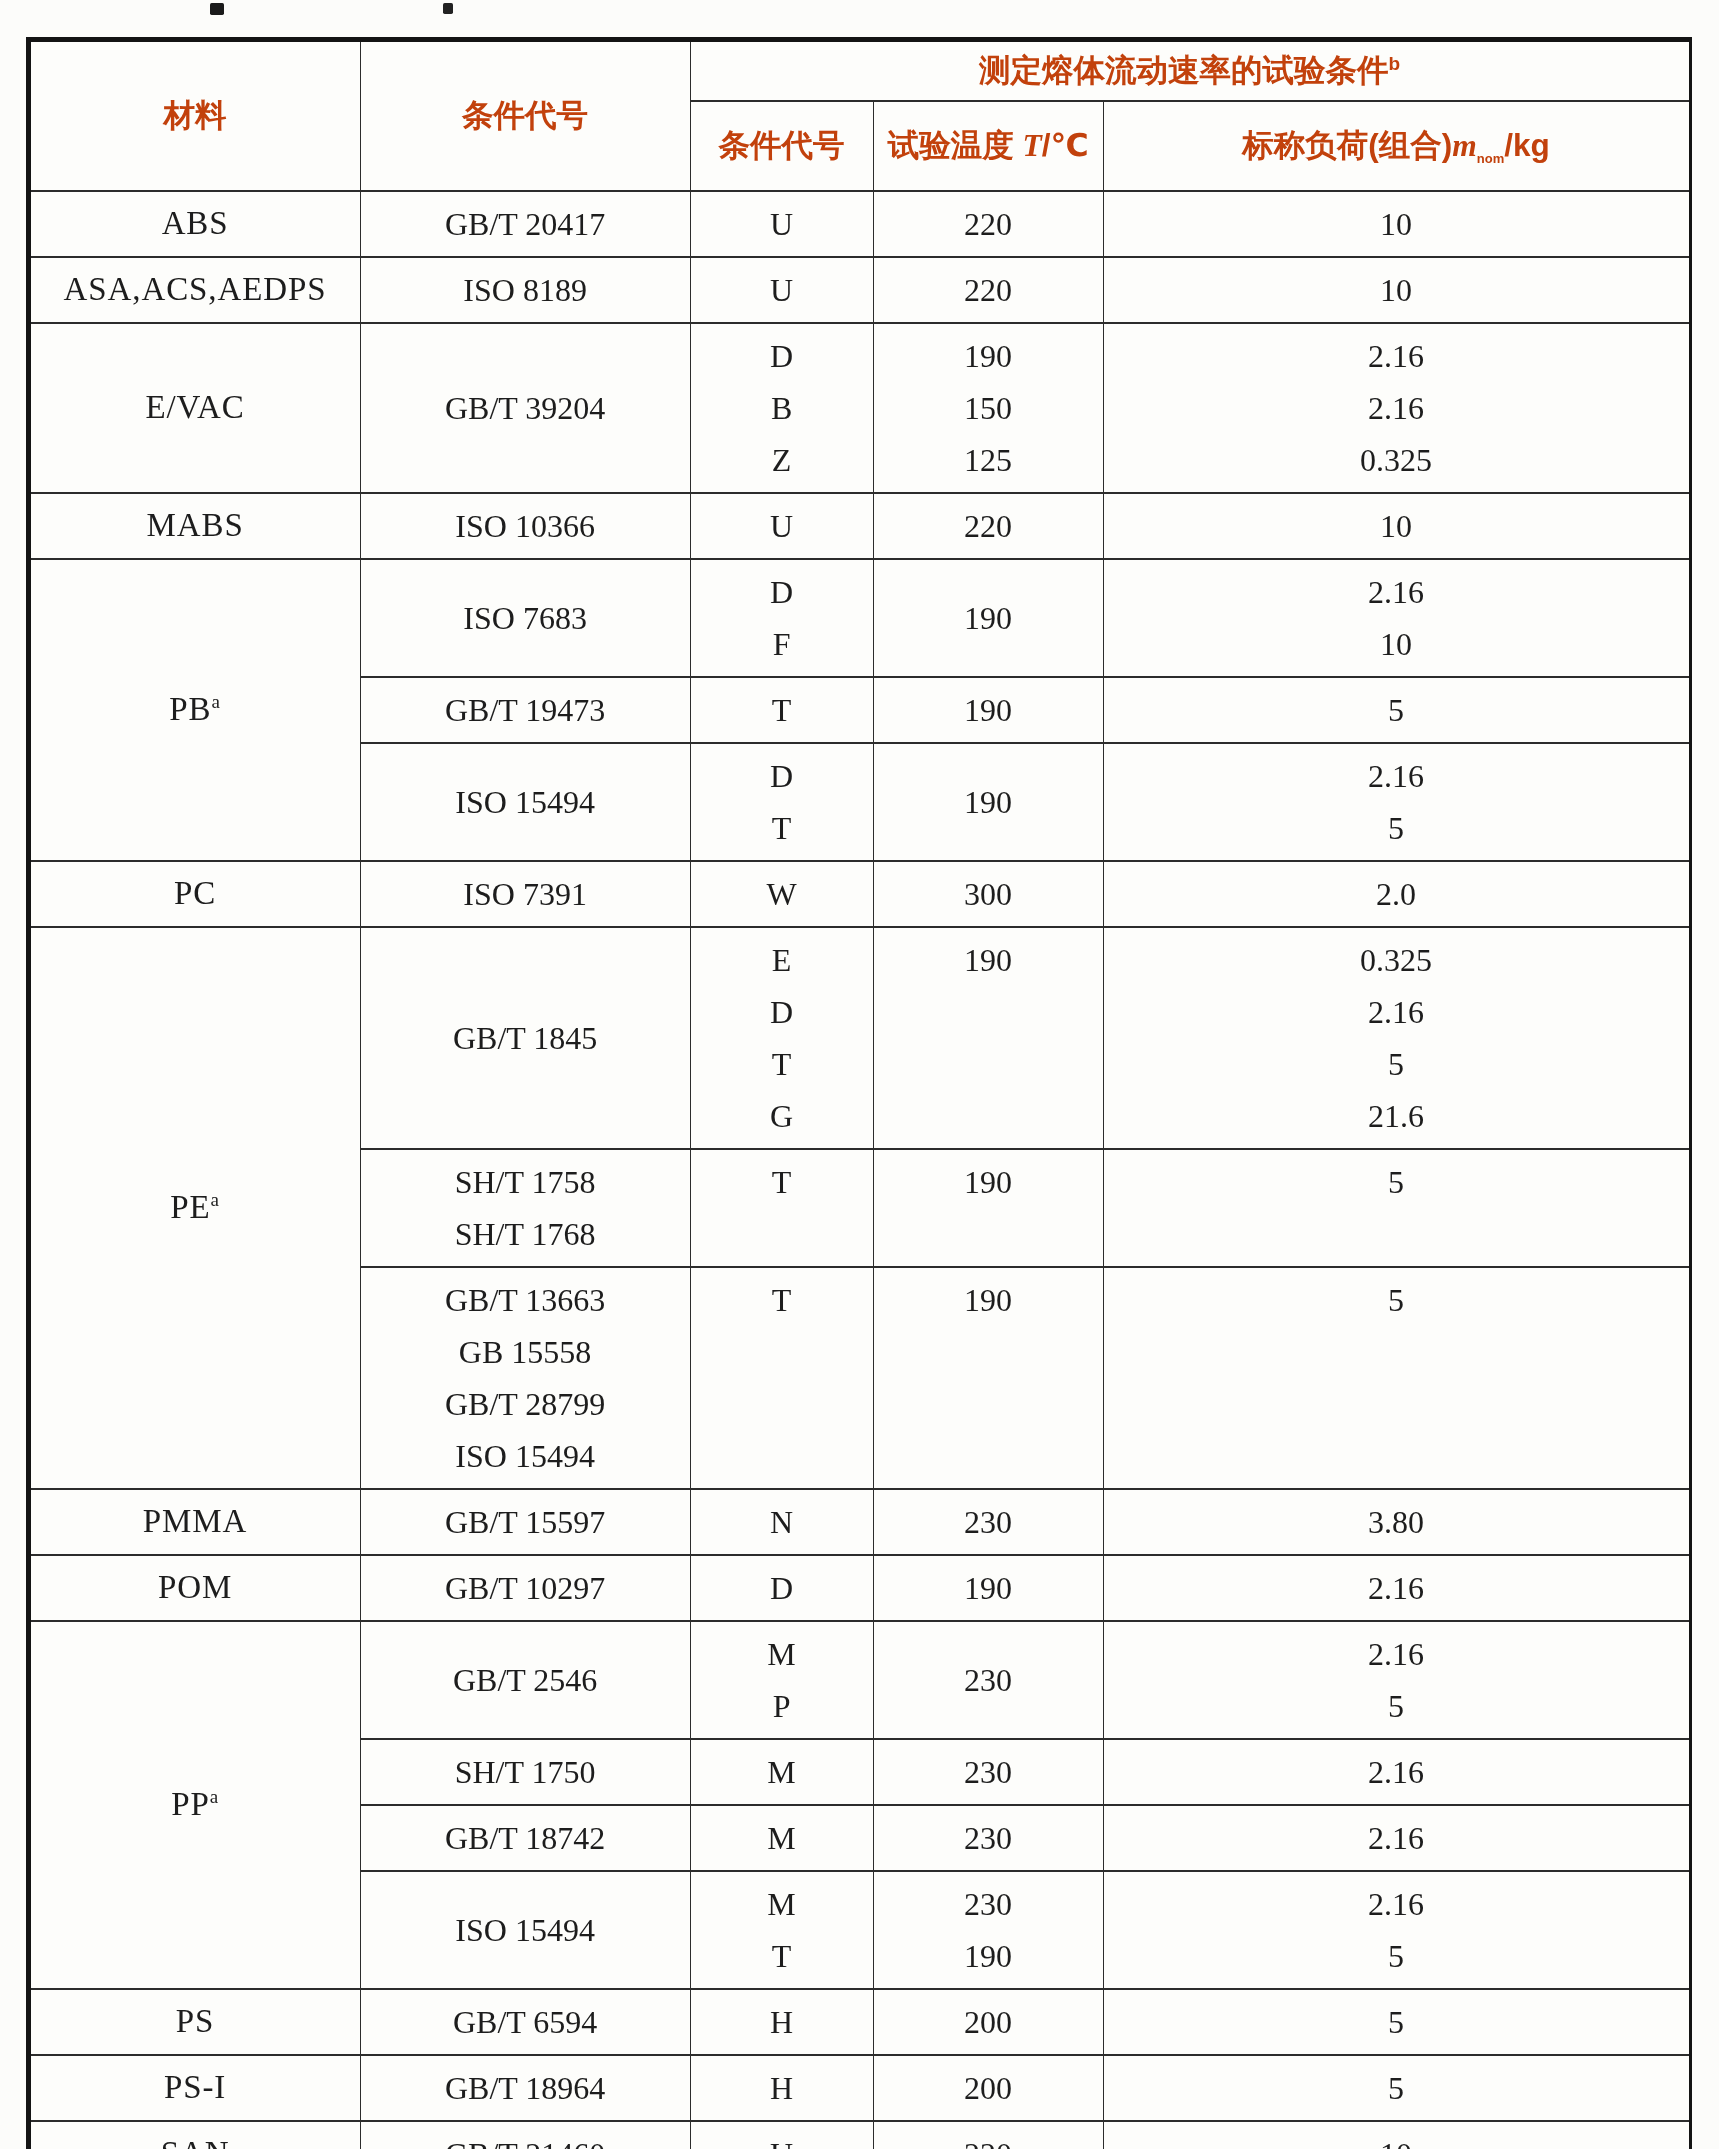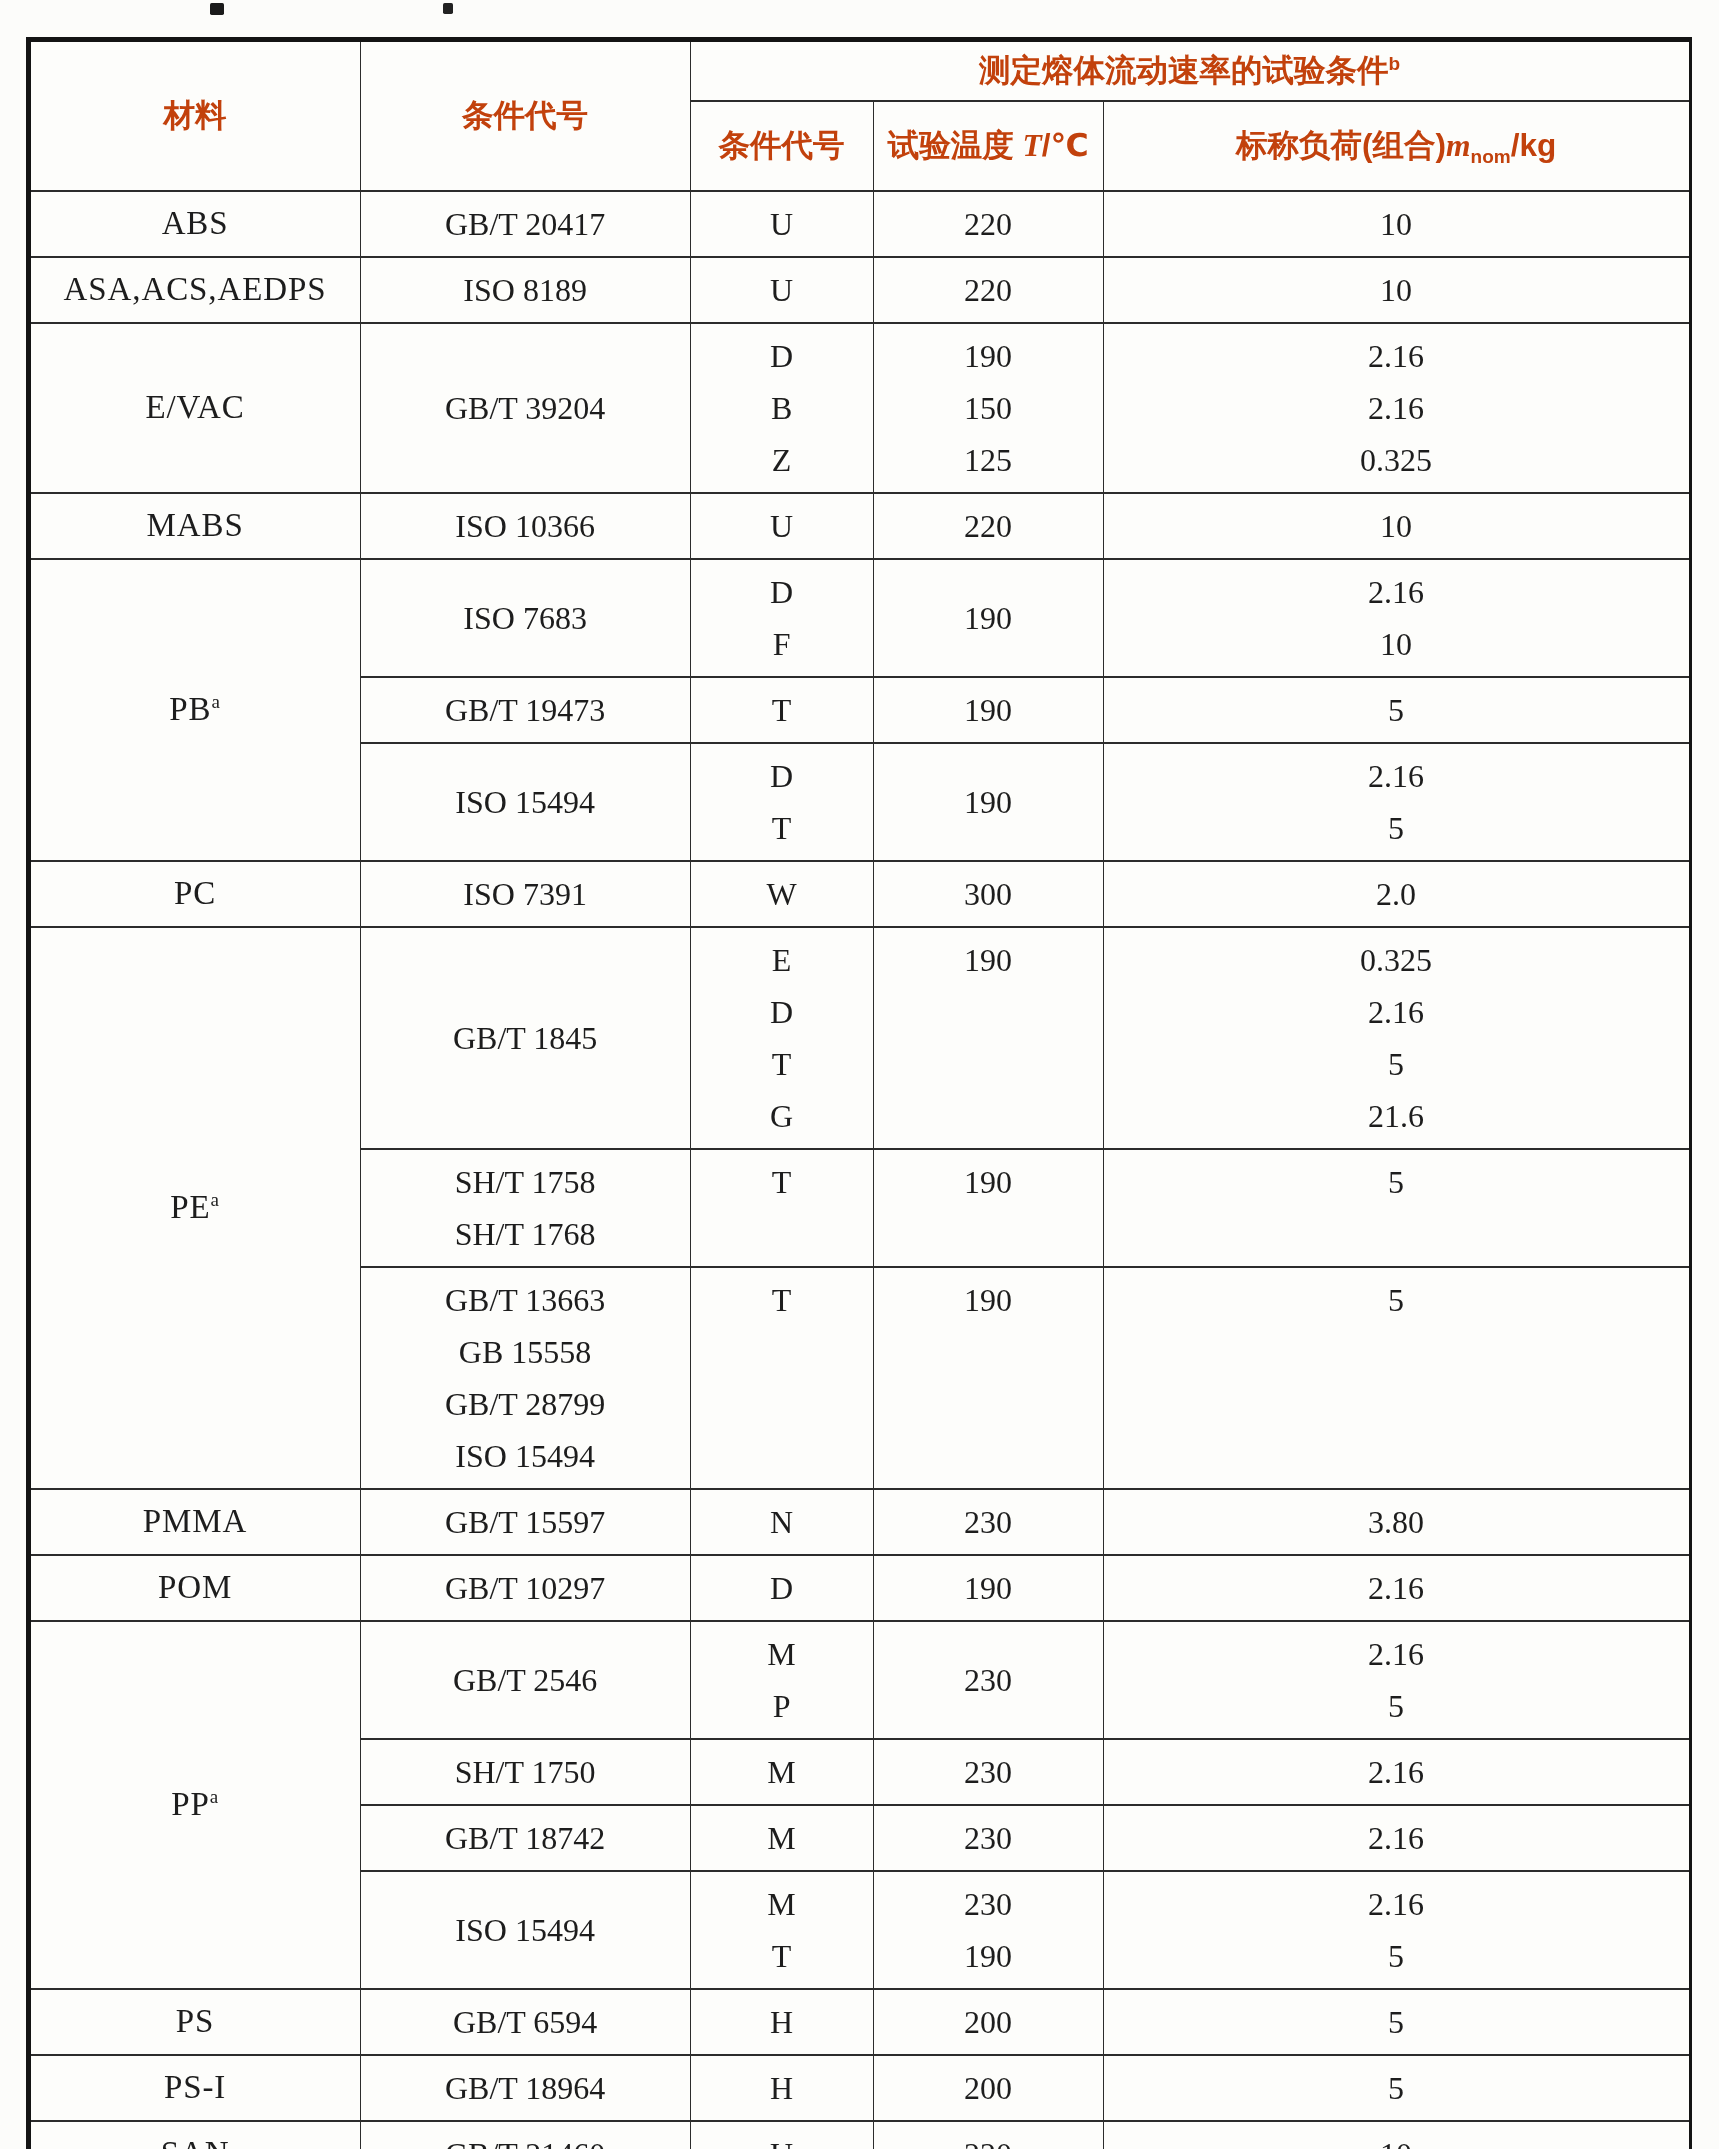--- a/index.html
+++ b/index.html
@@ -48,21 +48,21 @@
   }
   tr.h-title{height:61px;}
   tr.h-sub{height:90px;}
 
   td{font-size:32px;}
   td .line{height:52px;line-height:52px;white-space:nowrap;}
   td.vtop{vertical-align:top;}
   td.mat{font-size:33px;letter-spacing:0.9px;}
 
   sup.mark{font-size:19px;vertical-align:super;line-height:0;}
-  sub.mark{font-size:19px;vertical-align:sub;line-height:0;}
+  sub.mark{font-size:13px;vertical-align:sub;line-height:0;}
   .hd-it{font-style:italic;font-family:"Liberation Serif","DejaVu Serif",serif;font-weight:bold;}
 </style>
 </head>
 <body>
 
 <div class="page">
   <div class="speck1"></div>
   <div class="speck2"></div>
   <div class="smear"></div>
 

